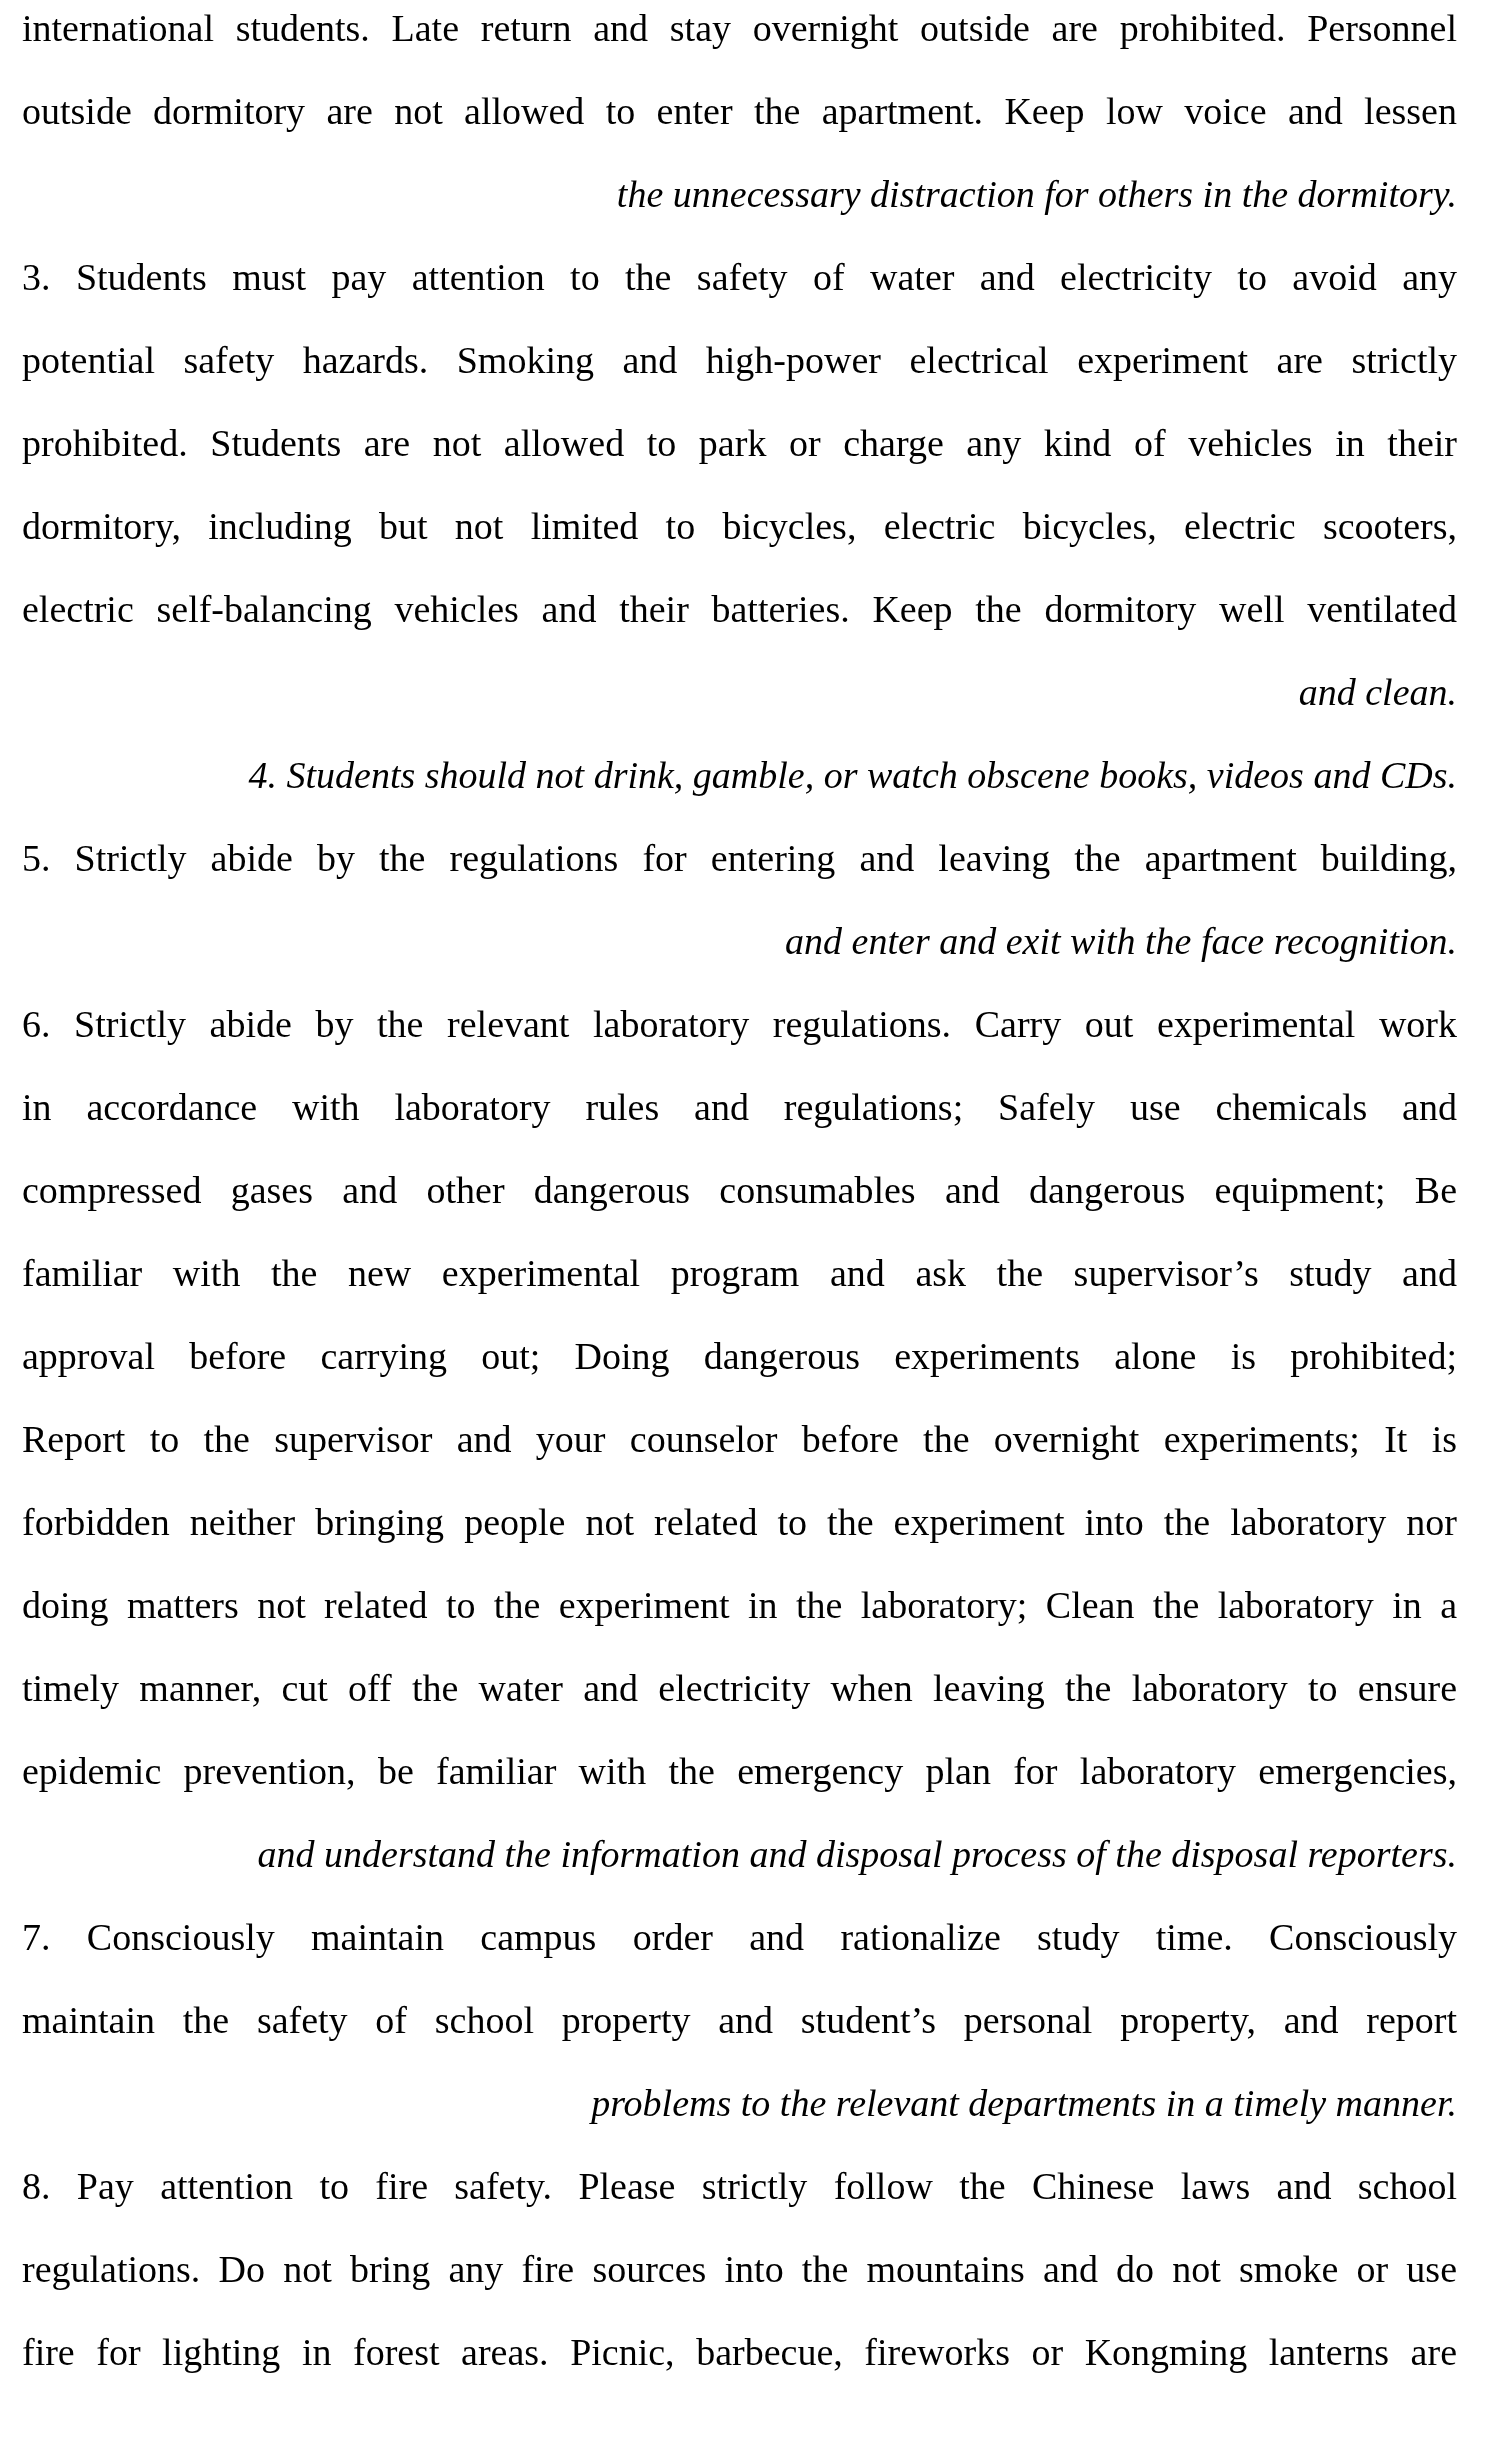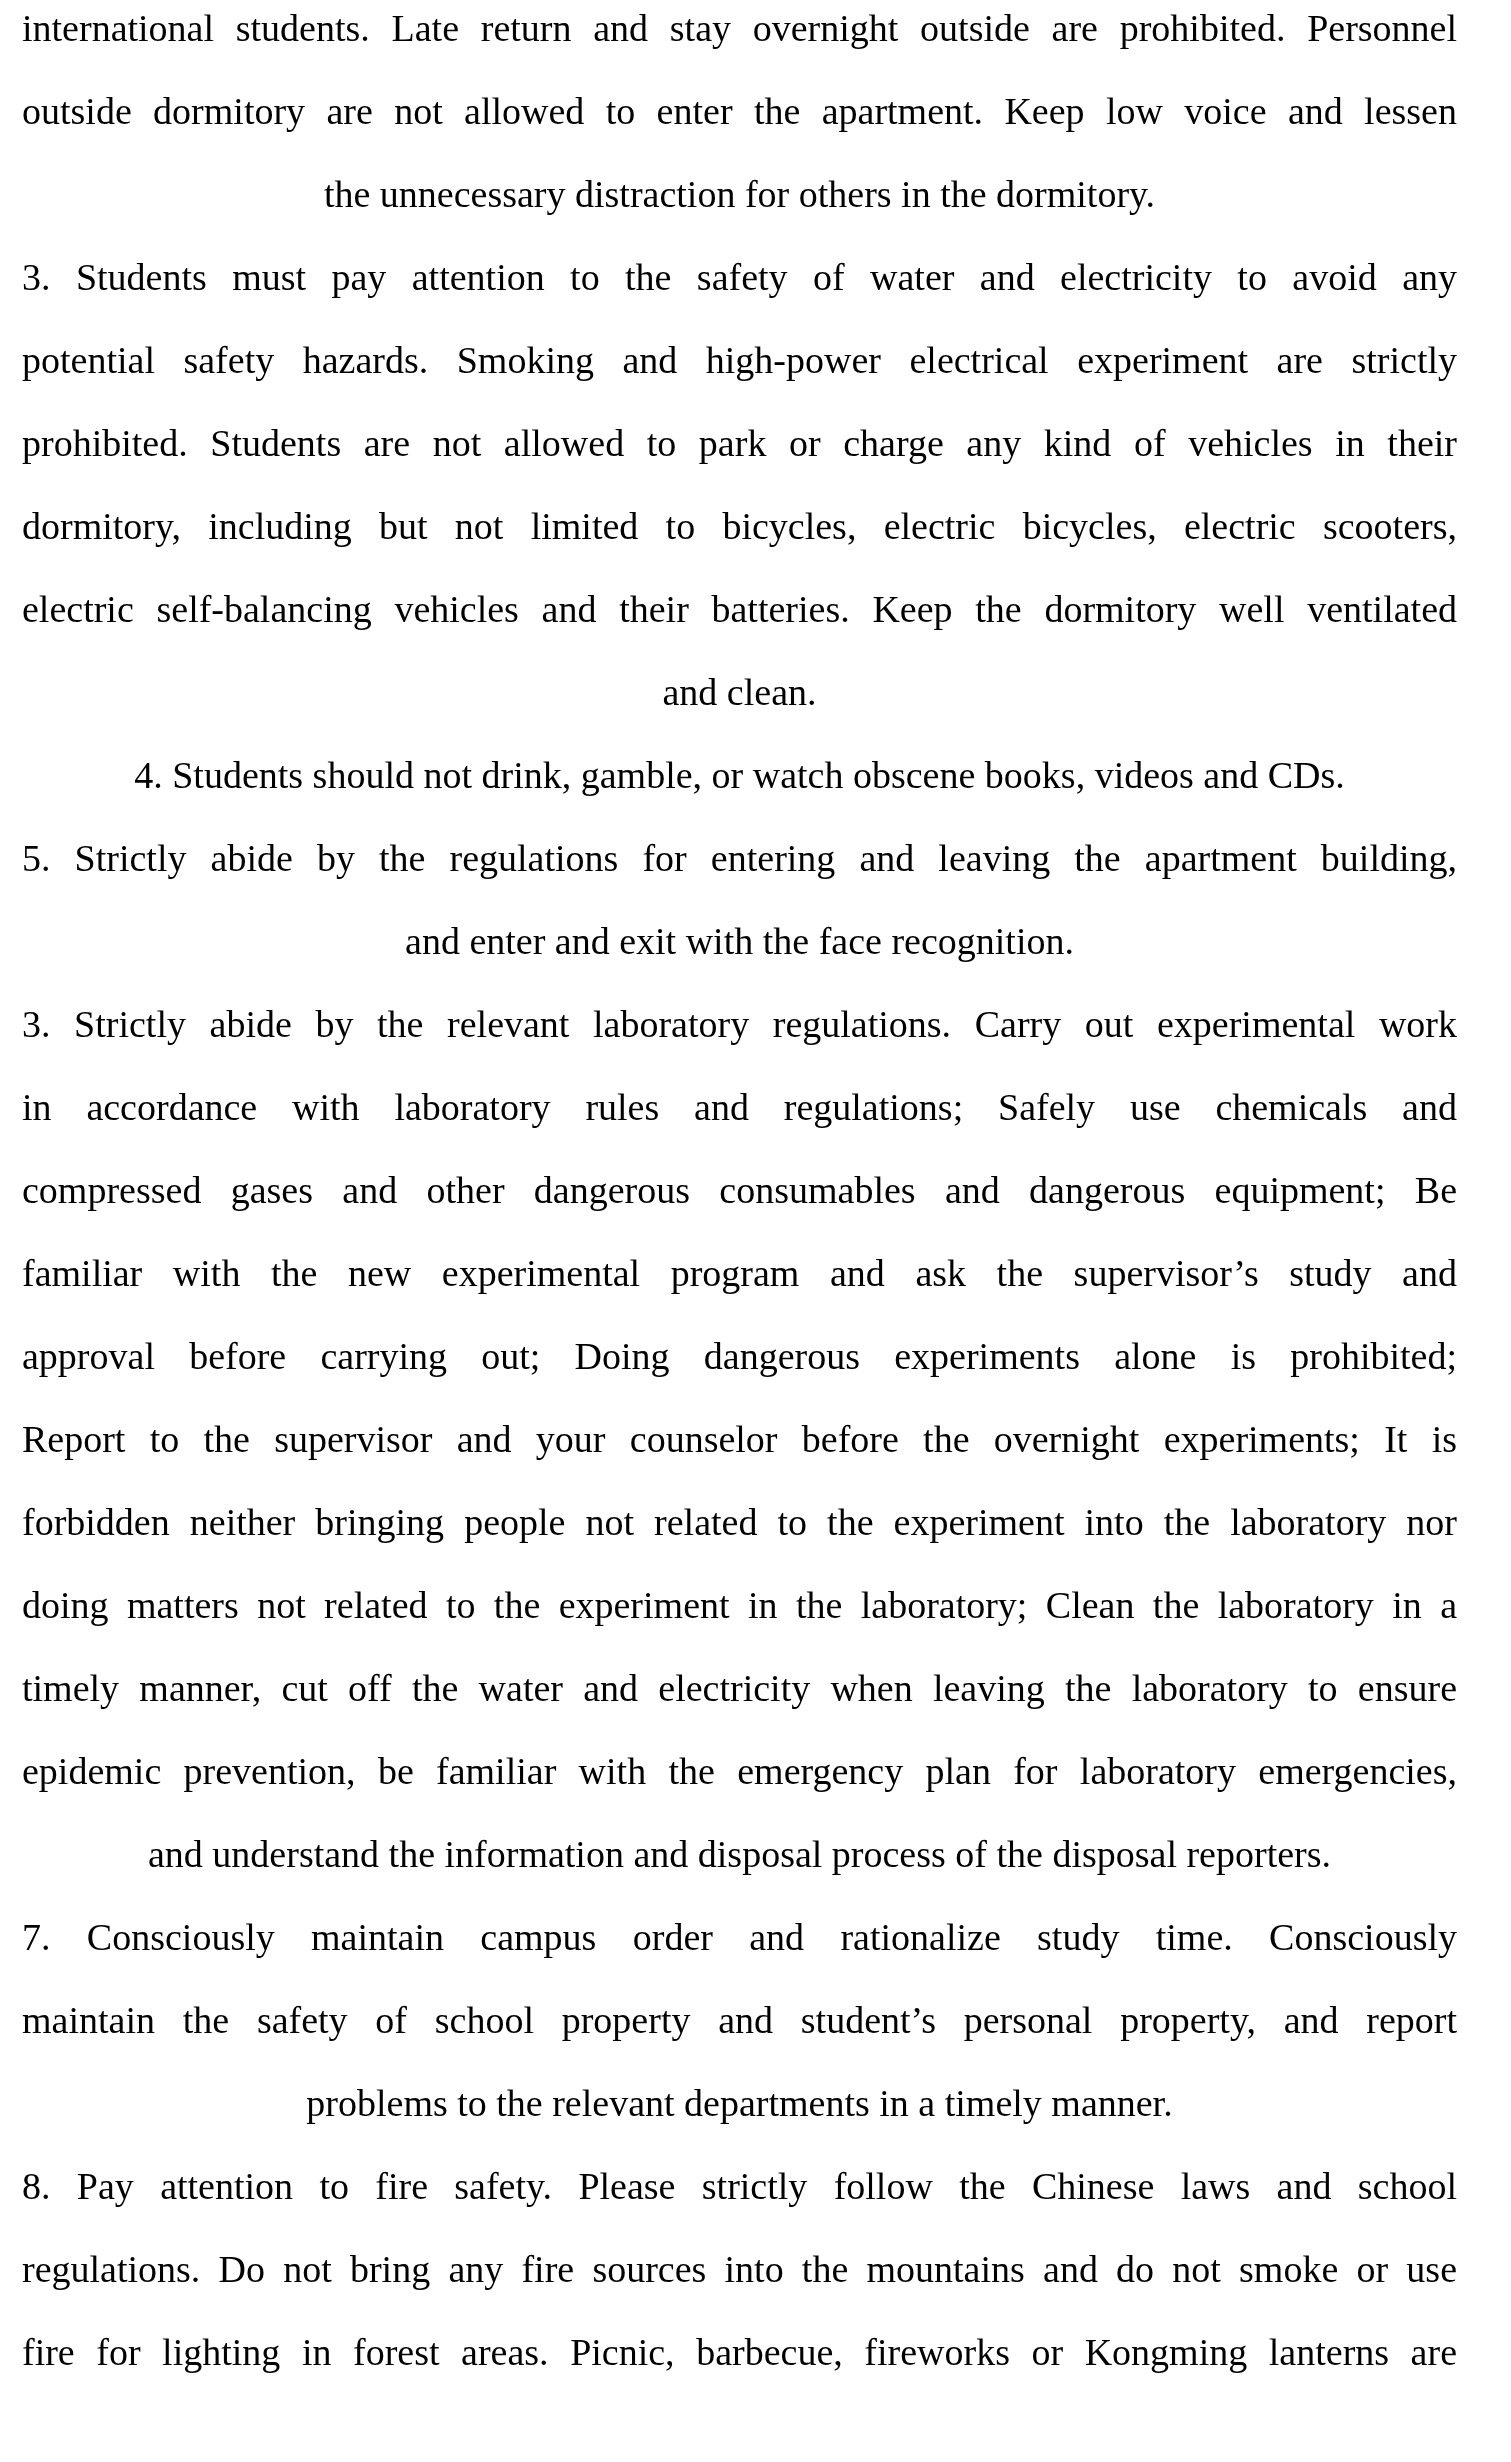--- a/index.html
+++ b/index.html
@@ -29,21 +29,22 @@
     overflow: visible;
     margin-top: 0;
   }
   .line.j {
     text-align: justify;
     text-align-last: justify;
     white-space: normal;
     overflow: hidden;
   }
   .line.l {
-    text-align: center;
+    text-align: right;
+    font-style: italic;
   }
   .page-top-offset {
     height: 0;
     margin-top: -13.5px;
   }
 </style>
 </head>
 <body>
 
 <div class="page">
@@ -53,21 +54,21 @@
   <div class="line l">the unnecessary distraction for others in the dormitory.</div>
   <div class="line j">3. Students must pay attention to the safety of water and electricity to avoid any</div>
   <div class="line j">potential safety hazards. Smoking and high-power electrical experiment are strictly</div>
   <div class="line j">prohibited. Students are not allowed to park or charge any kind of vehicles in their</div>
   <div class="line j">dormitory, including but not limited to bicycles, electric bicycles, electric scooters,</div>
   <div class="line j">electric self-balancing vehicles and their batteries. Keep the dormitory well ventilated</div>
   <div class="line l">and clean.</div>
   <div class="line l">4. Students should not drink, gamble, or watch obscene books, videos and CDs.</div>
   <div class="line j">5. Strictly abide by the regulations for entering and leaving the apartment building,</div>
   <div class="line l">and enter and exit with the face recognition.</div>
-  <div class="line j">3. Strictly abide by the relevant laboratory regulations. Carry out experimental work</div>
+  <div class="line j">6. Strictly abide by the relevant laboratory regulations. Carry out experimental work</div>
   <div class="line j">in accordance with laboratory rules and regulations; Safely use chemicals and</div>
   <div class="line j">compressed gases and other dangerous consumables and dangerous equipment; Be</div>
   <div class="line j">familiar with the new experimental program and ask the supervisor’s study and</div>
   <div class="line j">approval before carrying out; Doing dangerous experiments alone is prohibited;</div>
   <div class="line j">Report to the supervisor and your counselor before the overnight experiments; It is</div>
   <div class="line j">forbidden neither bringing people not related to the experiment into the laboratory nor</div>
   <div class="line j">doing matters not related to the experiment in the laboratory; Clean the laboratory in a</div>
   <div class="line j">timely manner, cut off the water and electricity when leaving the laboratory to ensure</div>
   <div class="line j">epidemic prevention, be familiar with the emergency plan for laboratory emergencies,</div>
   <div class="line l">and understand the information and disposal process of the disposal reporters.</div>

